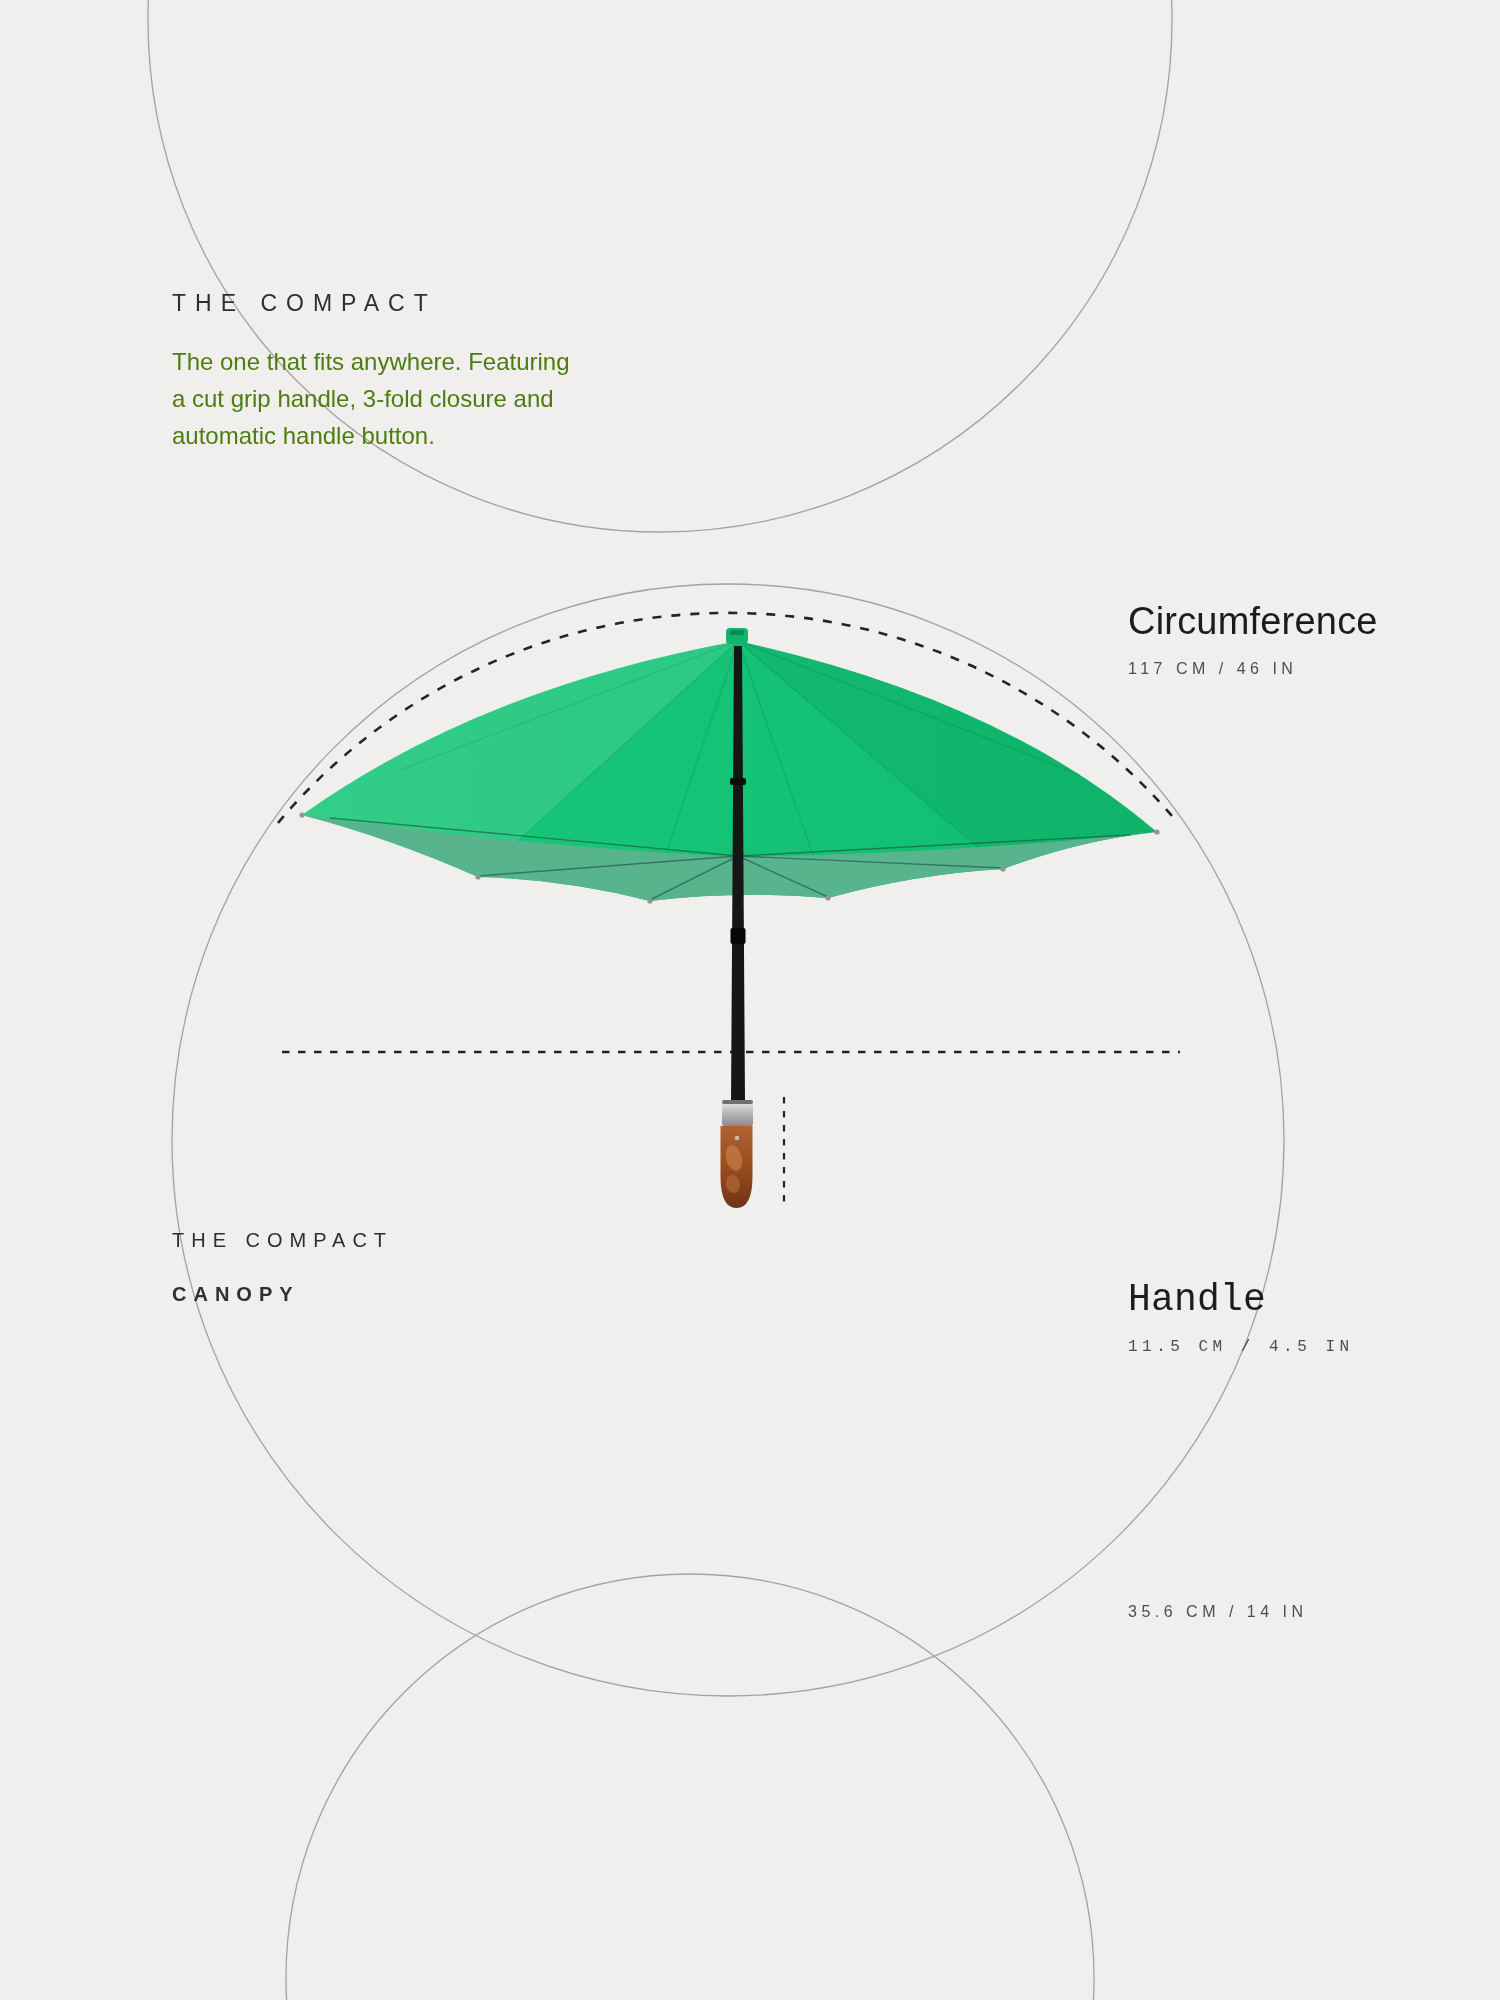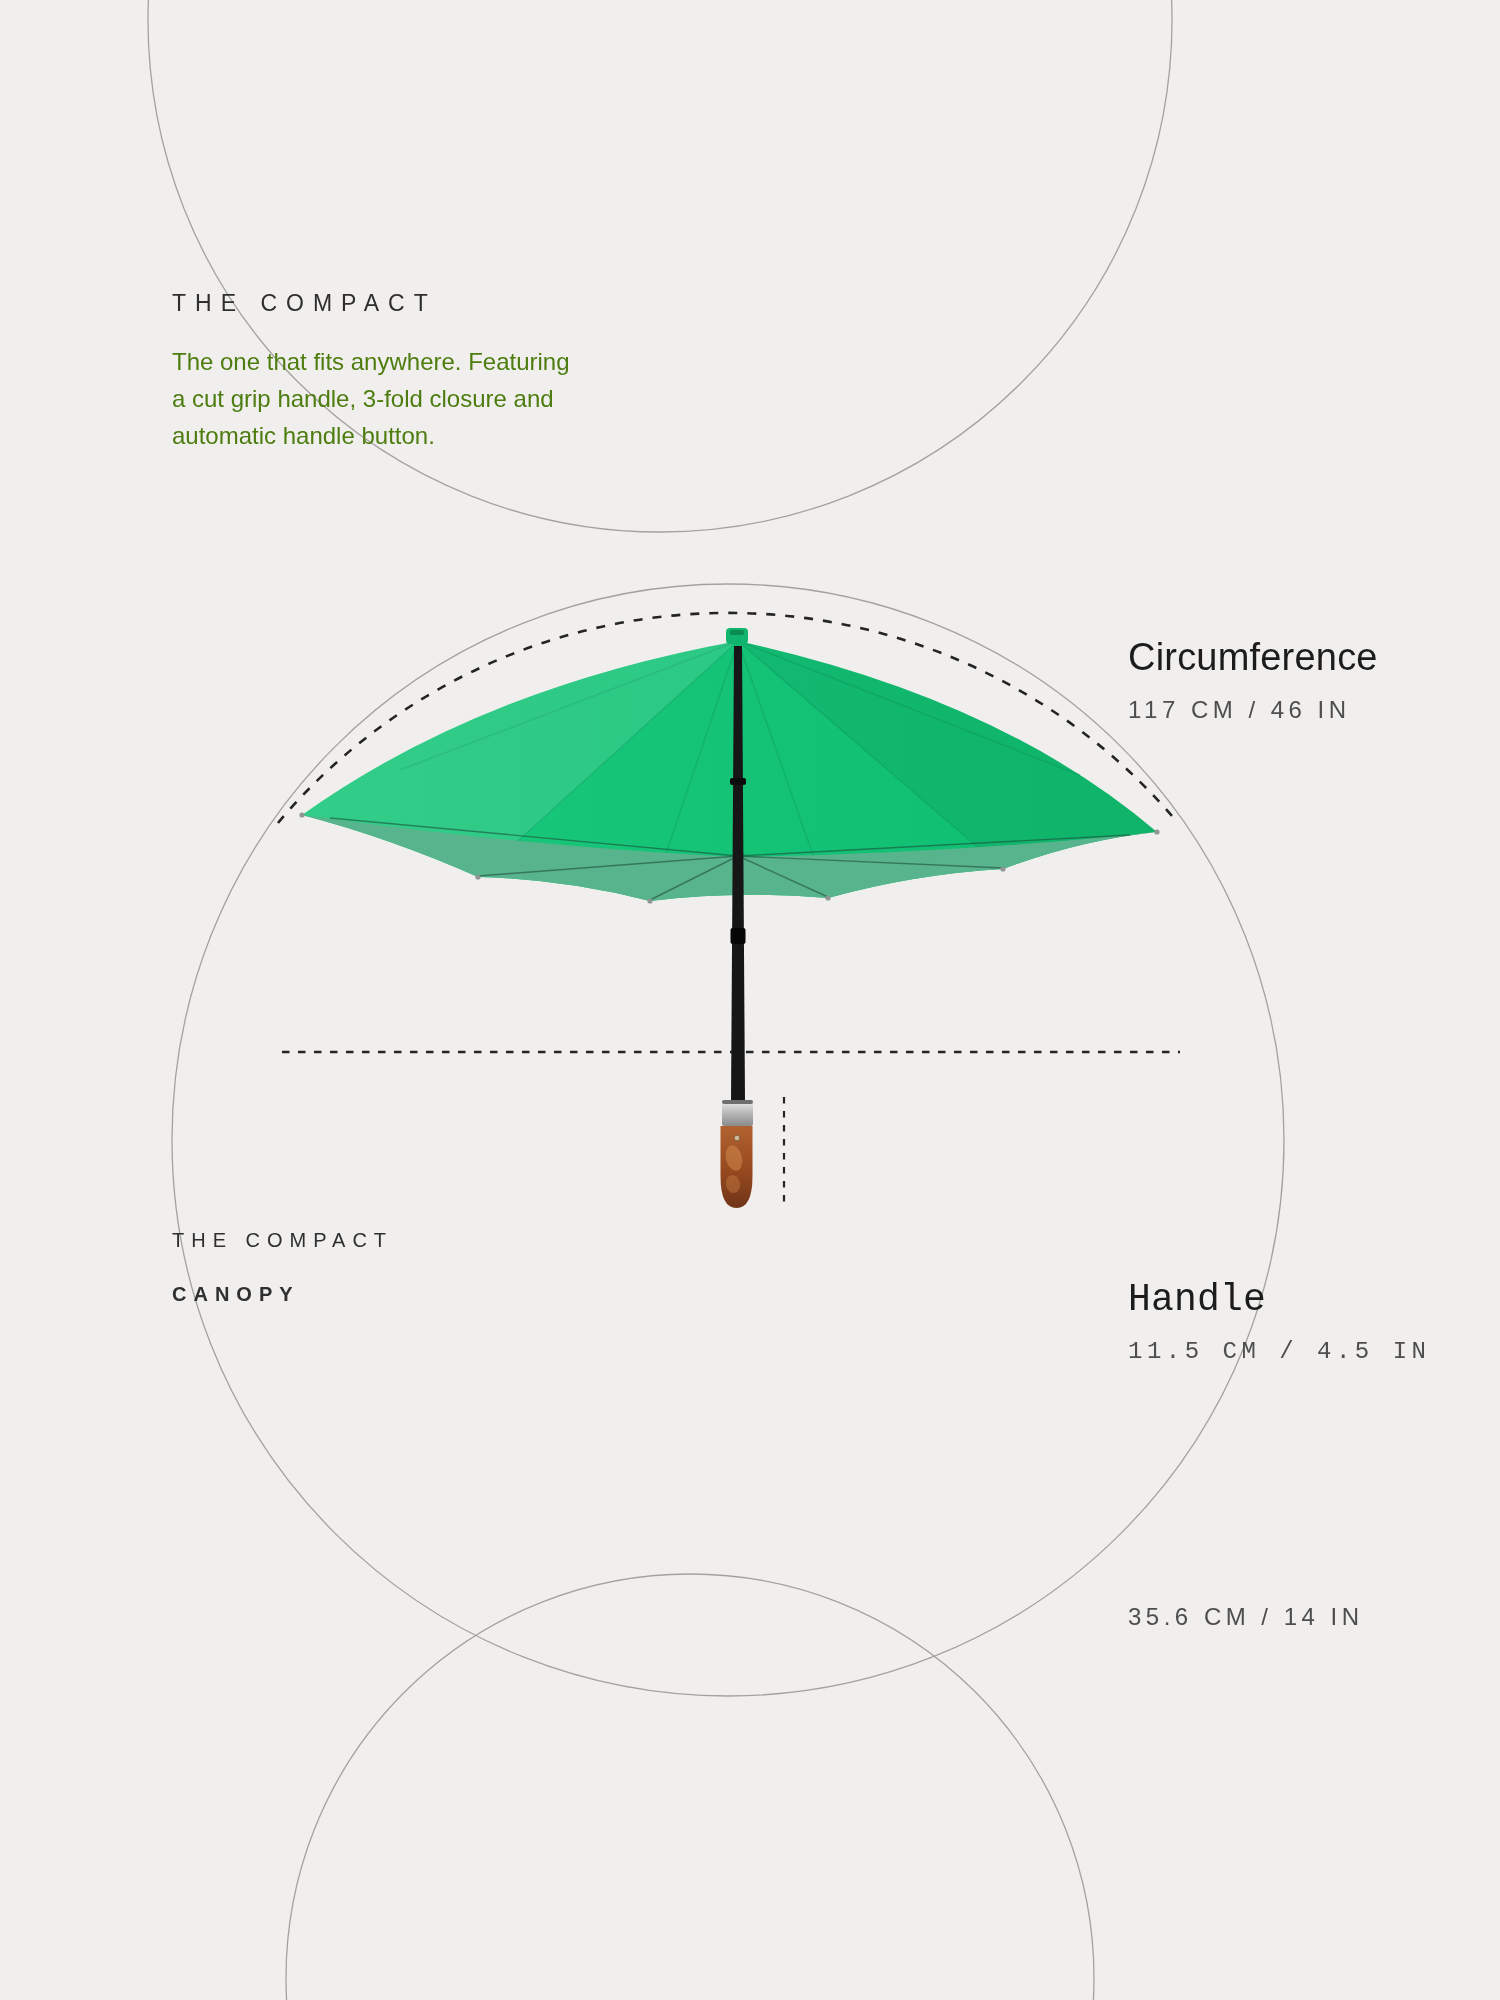--- a/index.html
+++ b/index.html
@@ -42,24 +42,24 @@
     font-size:20px;letter-spacing:7px;color:#2f2f2f;white-space:nowrap;
   }
   .canopy-label-line + .canopy-label-line{margin-top:31px;font-weight:bold;}
 
   .spec{position:absolute;left:1128px;width:360px;}
   .spec-label{
     font-size:38px;font-weight:400;color:var(--ink);white-space:nowrap;
     letter-spacing:0.2px;
   }
   .spec-value{
-    margin-top:17px;font-size:24px;letter-spacing:4.5px;color:var(--muted);
+    margin-top:17px;font-size:16px;letter-spacing:4.5px;color:var(--muted);
     white-space:nowrap;
   }
-  .spec.circumference{top:600px;margin-top:36px;}
+  .spec.circumference{top:600px;}
   .spec.diameter{top:1116px;}
   .spec.handle{top:1278px;font-family:Liberation Mono, monospace;}
   .spec.umbrella-height{top:1586px;}
 
   
   .deco-circle{fill:none;stroke:var(--line);stroke-width:1.3px;}
   .dash-arc{fill:none;stroke:var(--dash);stroke-width:2.6px;stroke-dasharray:9 10;}
   .dash-h{fill:none;stroke:var(--dash);stroke-width:2.3px;stroke-dasharray:7.5 8.5;}
   .dash-v{fill:none;stroke:var(--dash);stroke-width:2.2px;stroke-dasharray:6.5 7.5;}
   .canopy-top{fill:var(--canopy);}

